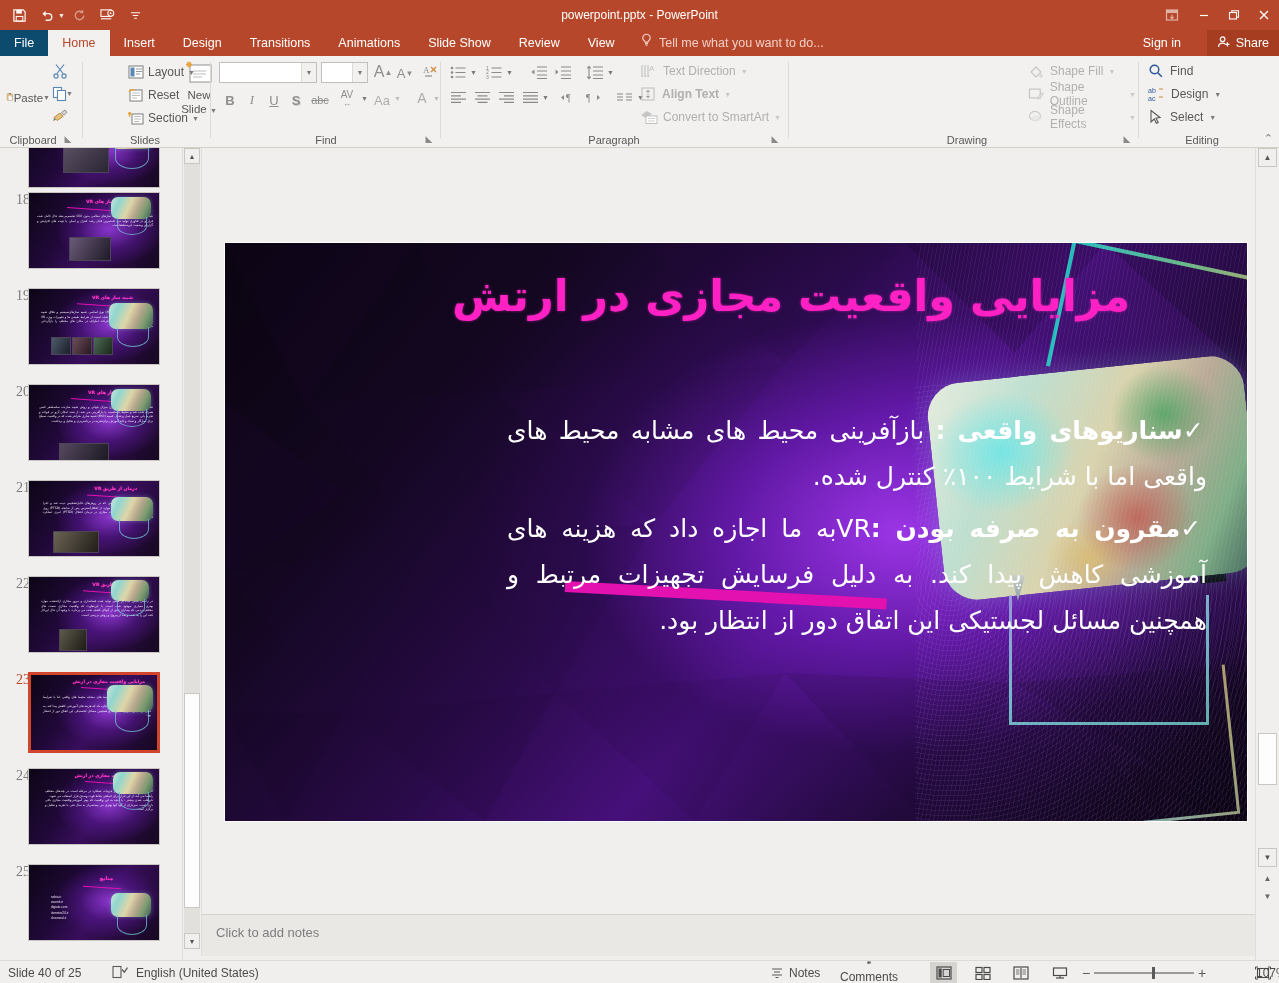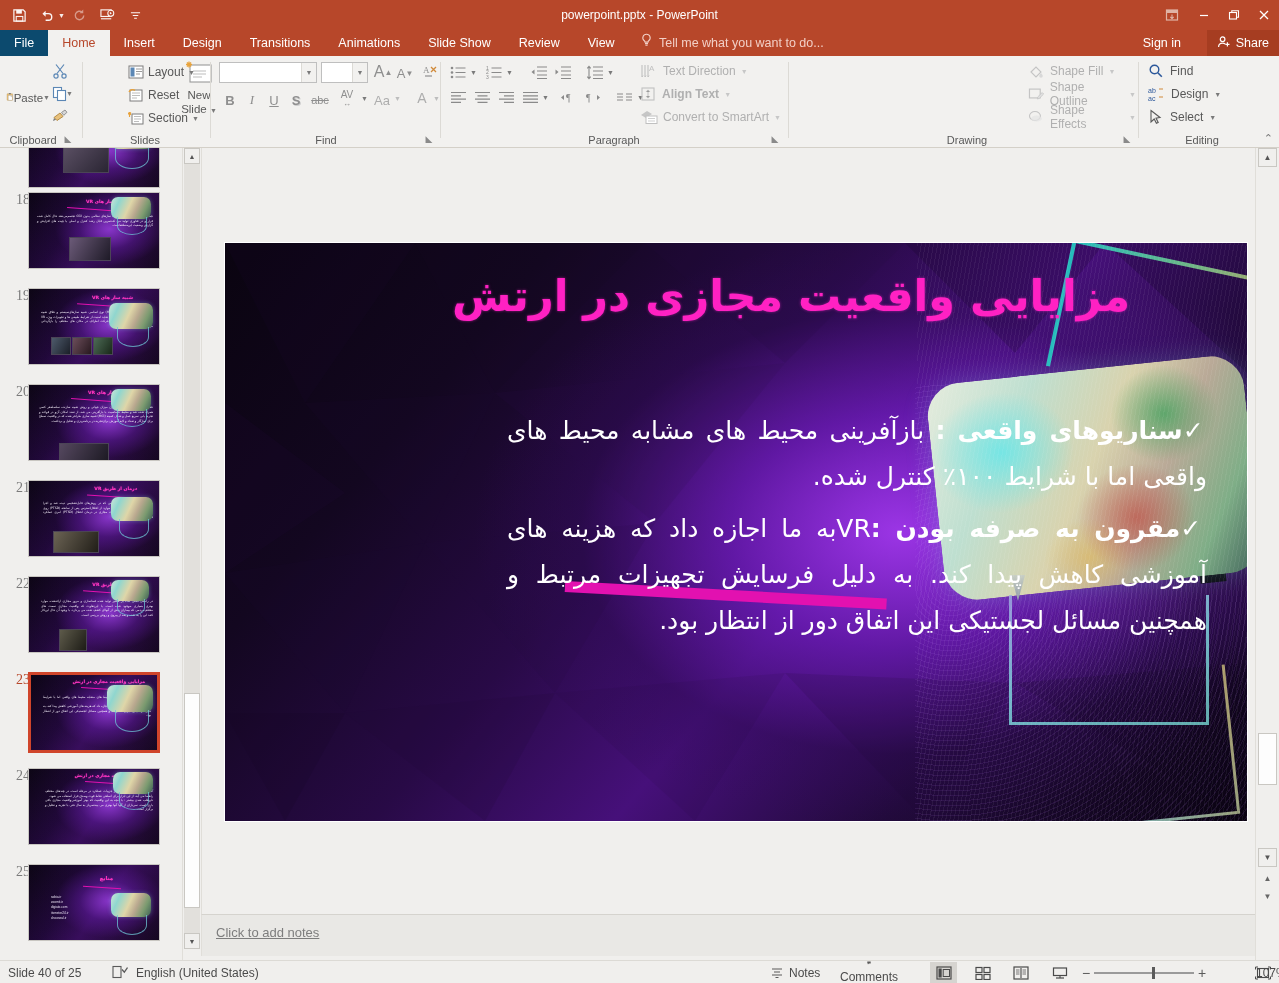--- a/index.html
+++ b/index.html
@@ -268,21 +268,21 @@
     border: 3px solid; border-image: linear-gradient(70deg,#7fd6e8,#9fd0c0,#cfc07a) 1;
     border-top: none; border-left: none; border-radius: 0 0 120px 0;
     transform: rotate(-6deg); opacity: .8;
   }
 
   
   .notespane {
     position: absolute; left: 201px; top: 766px; width: 1054px; height: 42px;
     background: #e9e8e5; border-top: 1px solid #d5d3ce; border-left: 1px solid #e0ded9;
   }
-  .notestext { position: absolute; left: 14px; top: 10px; font-size: 13px; color: #7d7d7d; text-decoration: underline; }
+  .notestext { position: absolute; left: 14px; top: 10px; font-size: 13px; color: #7d7d7d; }
 
   
   .mscroll {
     position: absolute; right: 0; top: 0; width: 24px; height: 812px; background: #f0efed;
     border-left: 1px solid #e0ded9;
   }
   .mbtn {
     position: absolute; left: 2px; width: 19px; height: 19px; background: #f0efed;
     border: 1px solid #c9c7c2; display: flex; align-items: center; justify-content: center;
     font-size: 8px; color: #555;

